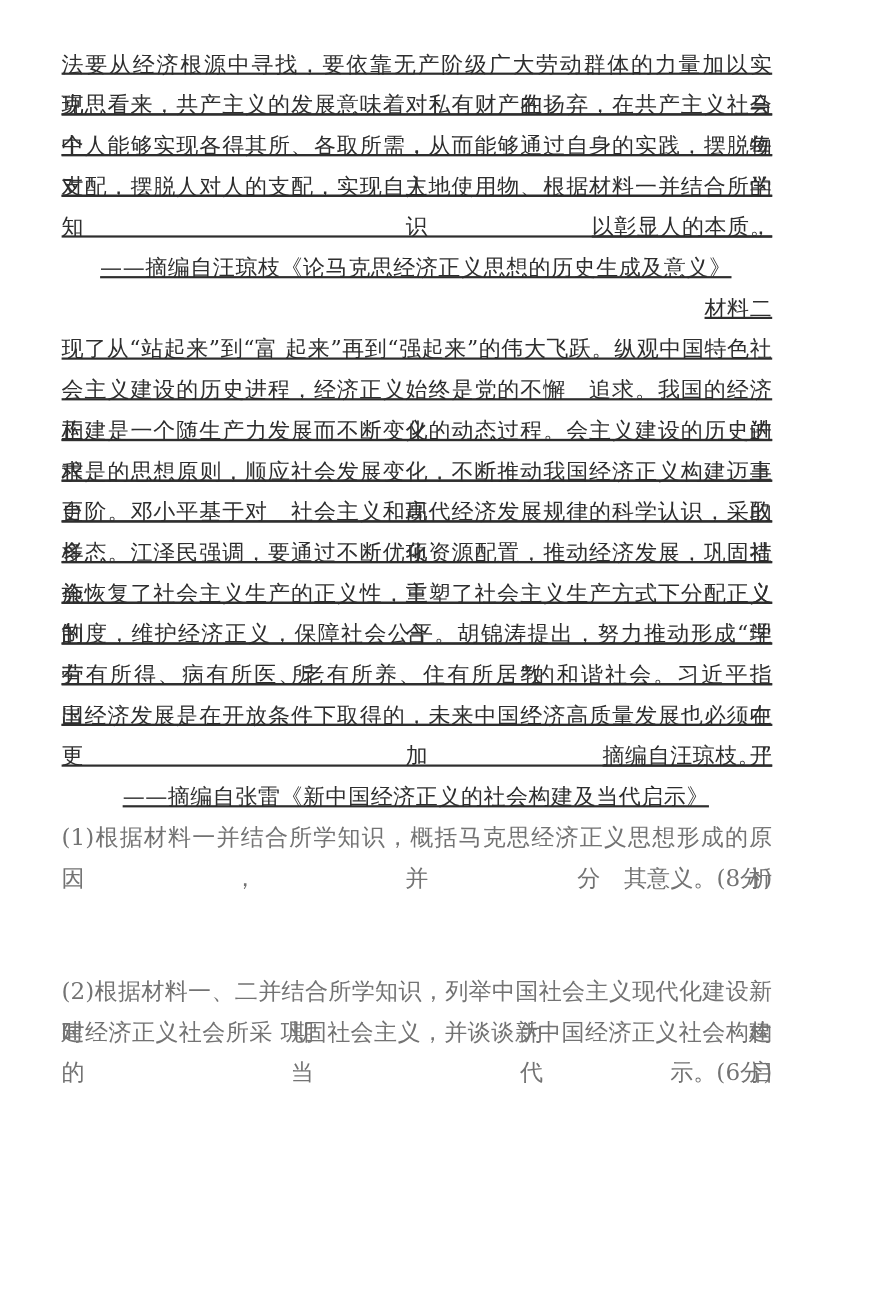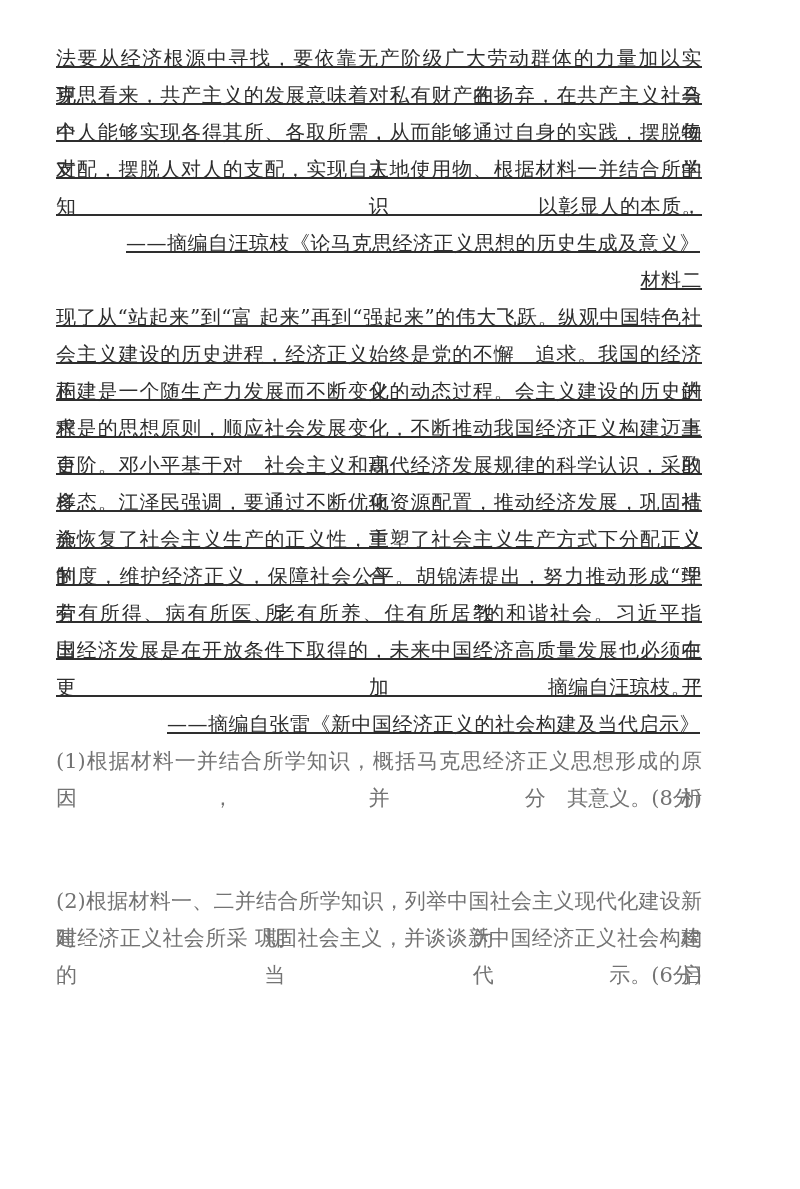--- a/index.html
+++ b/index.html
@@ -41,21 +41,21 @@
     letter-spacing: 0px;
   }
   
   .fill {
     text-align: justify;
     text-align-last: justify;
     white-space: normal;
   }
   .left { text-align: right; }
   .right {
-    text-align: right;
+    text-align: center;
     padding-right: 2px;
   }
   .indent { text-indent: 2em; }
   .spacer-answer {
     height: 66px;
   }
 </style>
 </head>
 <body>
 

